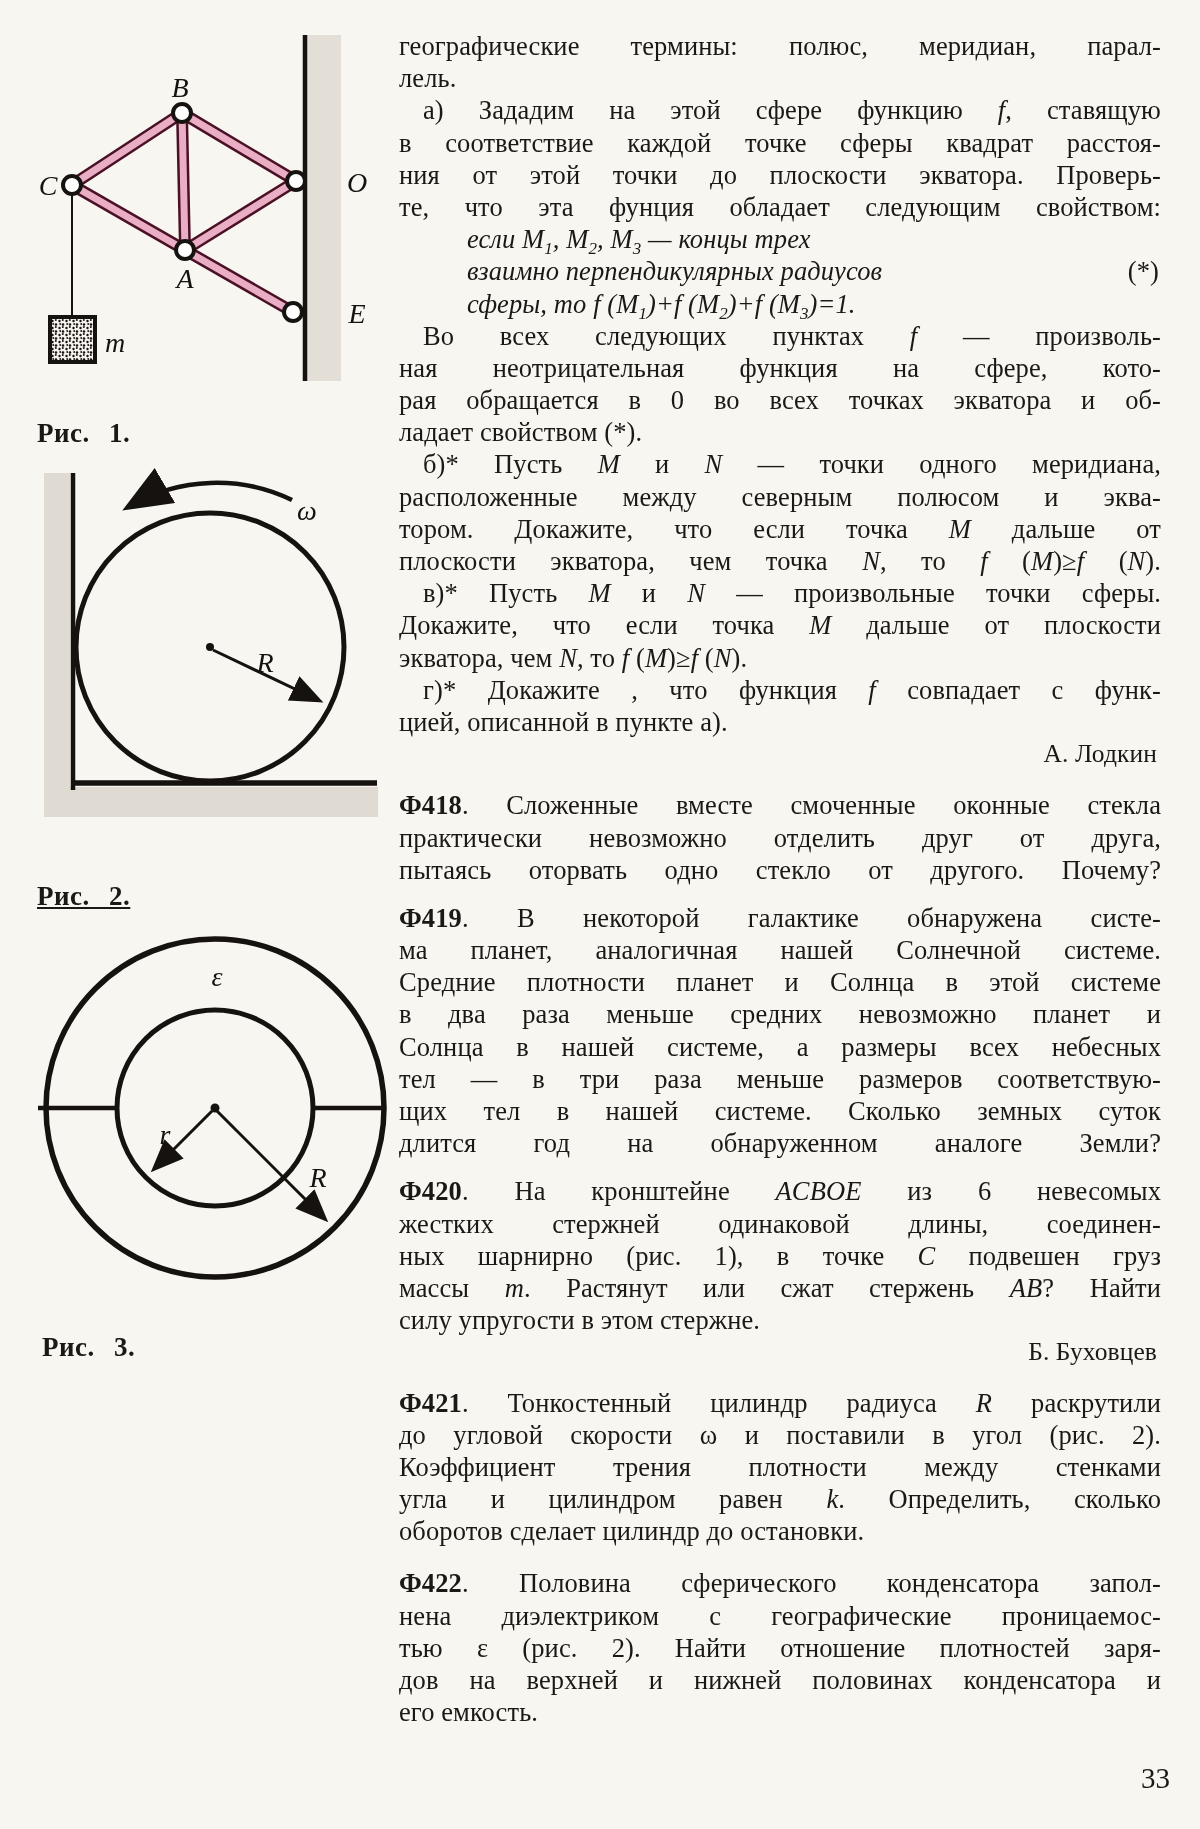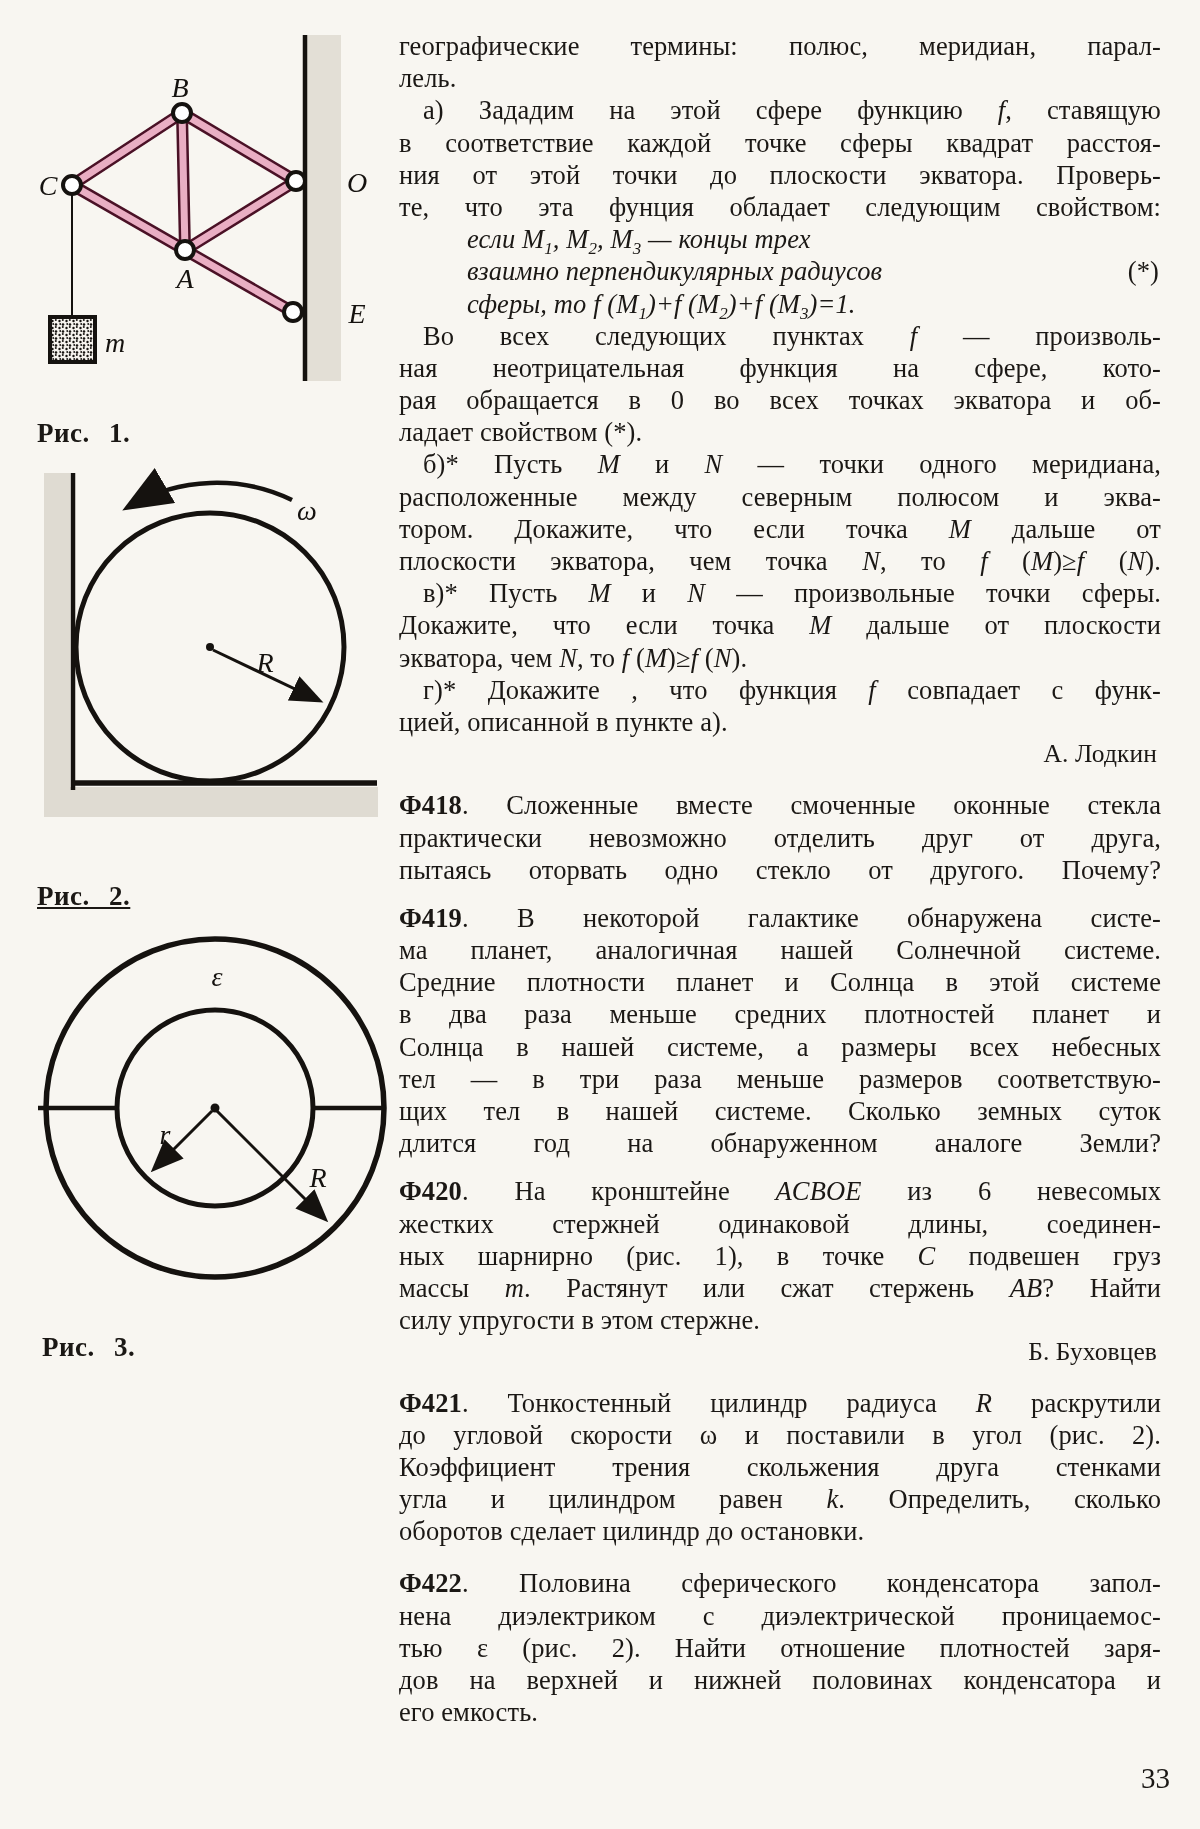--- a/index.html
+++ b/index.html
@@ -175,46 +175,46 @@
       </div>
       <div class="block" style="margin-top: 19px;">
         <div class="line full"><b>Ф418</b>.  Сложенные вместе смоченные оконные стекла</div>
         <div class="line full">практически  невозможно  отделить  друг  от  друга,</div>
         <div class="line full">пытаясь  оторвать  одно  стекло  от  другого.  Почему?</div>
       </div>
       <div class="block" style="margin-top: 16px;">
         <div class="line full"><b>Ф419</b>.  В  некоторой  галактике  обнаружена  систе-</div>
         <div class="line full">ма  планет,  аналогичная  нашей  Солнечной  системе.</div>
         <div class="line full">Средние  плотности  планет  и  Солнца  в  этой  системе</div>
-        <div class="line full">в  два  раза  меньше  средних  плотностей  планет  и</div>
+        <div class="line full">в  два  раза  меньше  средних  невозможно  планет  и</div>
         <div class="line full">Солнца  в  нашей  системе,  а  размеры  всех  небесных</div>
         <div class="line full">тел — в  три  раза  меньше  размеров  соответствую-</div>
         <div class="line full">щих  тел  в  нашей  системе.   Сколько  земных  суток</div>
         <div class="line full">длится   год   на   обнаруженном   аналоге   Земли?</div>
       </div>
       <div class="block" style="margin-top: 16px;">
         <div class="line full"><b>Ф420</b>.  На  кронштейне  <i>ACBOE</i>  из  6  невесомых</div>
         <div class="line full">жестких  стержней   одинаковой  длины,  соединен-</div>
         <div class="line full">ных  шарнирно  (рис.  1),   в  точке  <i>C</i>  подвешен  груз</div>
         <div class="line full">массы  <i>m</i>.  Растянут  или  сжат  стержень  <i>AB</i>?  Найти</div>
         <div class="line">силу  упругости  в  этом  стержне.</div>
       </div>
       <div class="block">
         <div class="line sig">Б.  Буховцев</div>
       </div>
       <div class="block" style="margin-top: 18px;">
         <div class="line full"><b>Ф421</b>.  Тонкостенный цилиндр радиуса <i>R</i> раскрутили</div>
         <div class="line full">до  угловой  скорости  ω  и  поставили  в  угол  (рис.  2).</div>
-        <div class="line full">Коэффициент  трения  скольжения  друга  стенками</div>
+        <div class="line full">Коэффициент  трения  плотности  между  стенками</div>
         <div class="line full">угла  и  цилиндром  равен  <i>k</i>.   Определить,  сколько</div>
         <div class="line">оборотов  сделает  цилиндр  до  остановки.</div>
       </div>
       <div class="block" style="margin-top: 20px;">
         <div class="line full"><b>Ф422</b>.  Половина  сферического  конденсатора  запол-</div>
-        <div class="line full">нена диэлектриком с диэлектрической  проницаемос-</div>
+        <div class="line full">нена диэлектриком с географические  проницаемос-</div>
         <div class="line full">тью  ε  (рис.  2).  Найти  отношение  плотностей  заря-</div>
         <div class="line full">дов на верхней  и  нижней половинах  конденсатора  и</div>
         <div class="line">его  емкость.</div>
       </div>
     </div>
 
   <div class="pagenum">33</div>
 
 </div>
 

